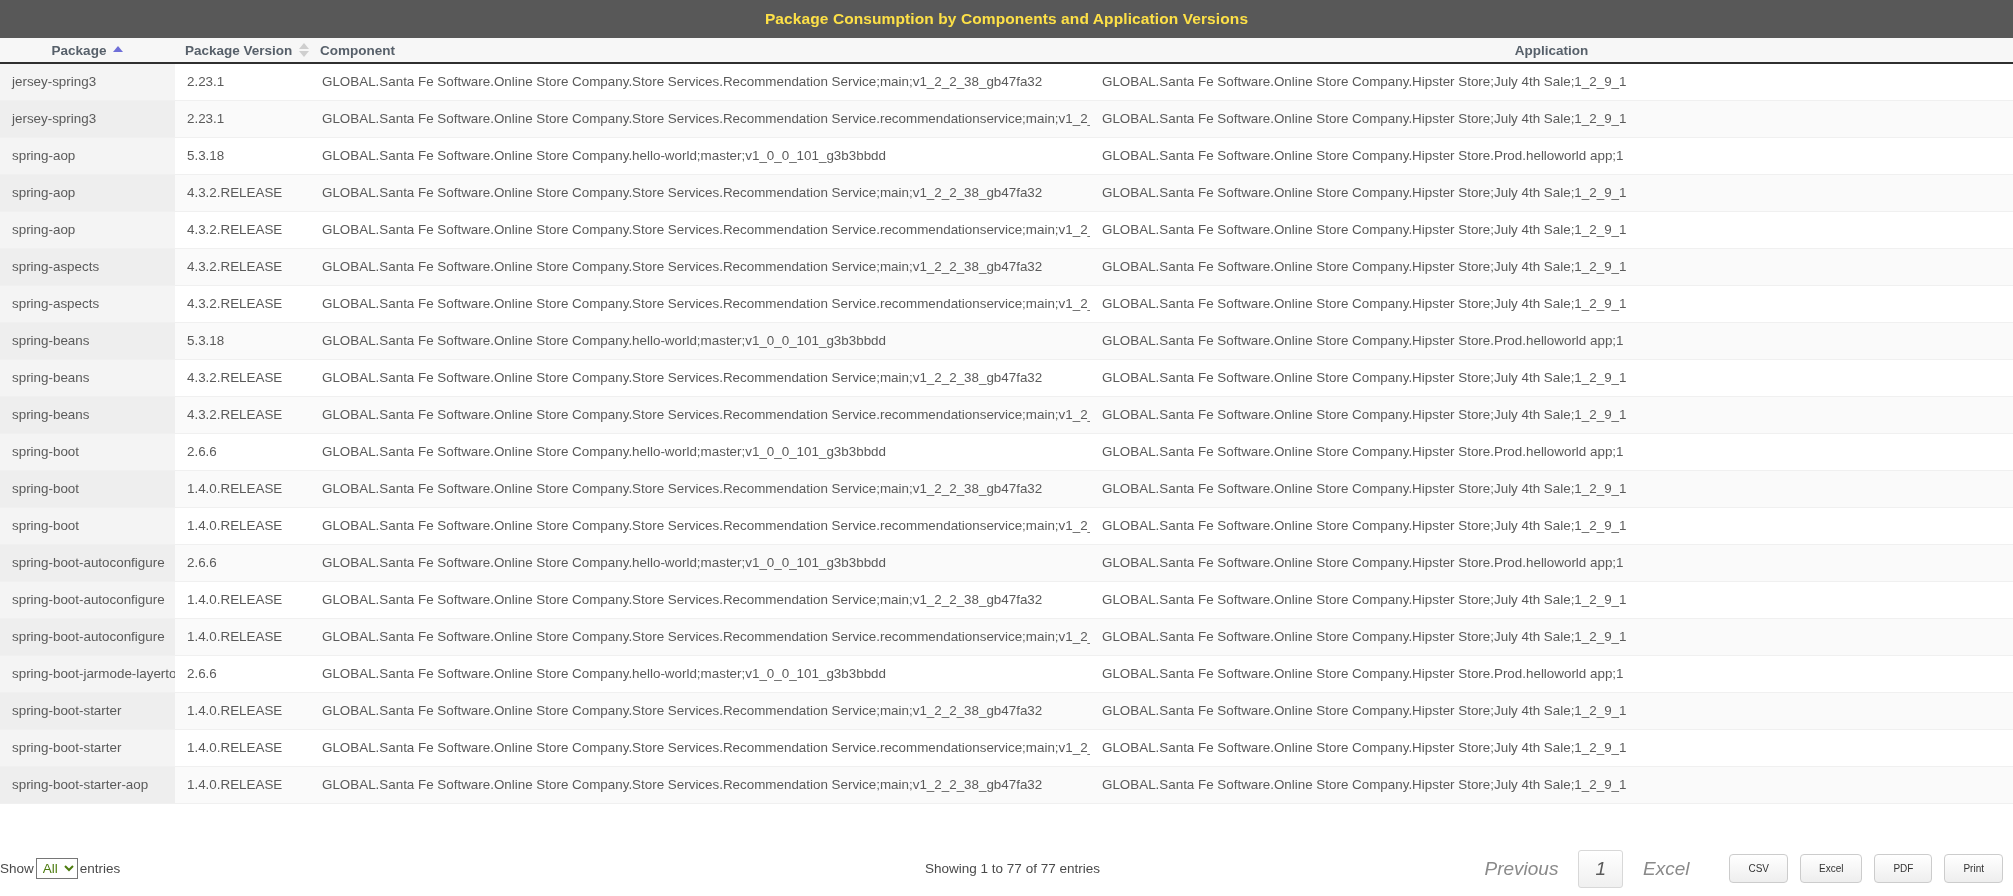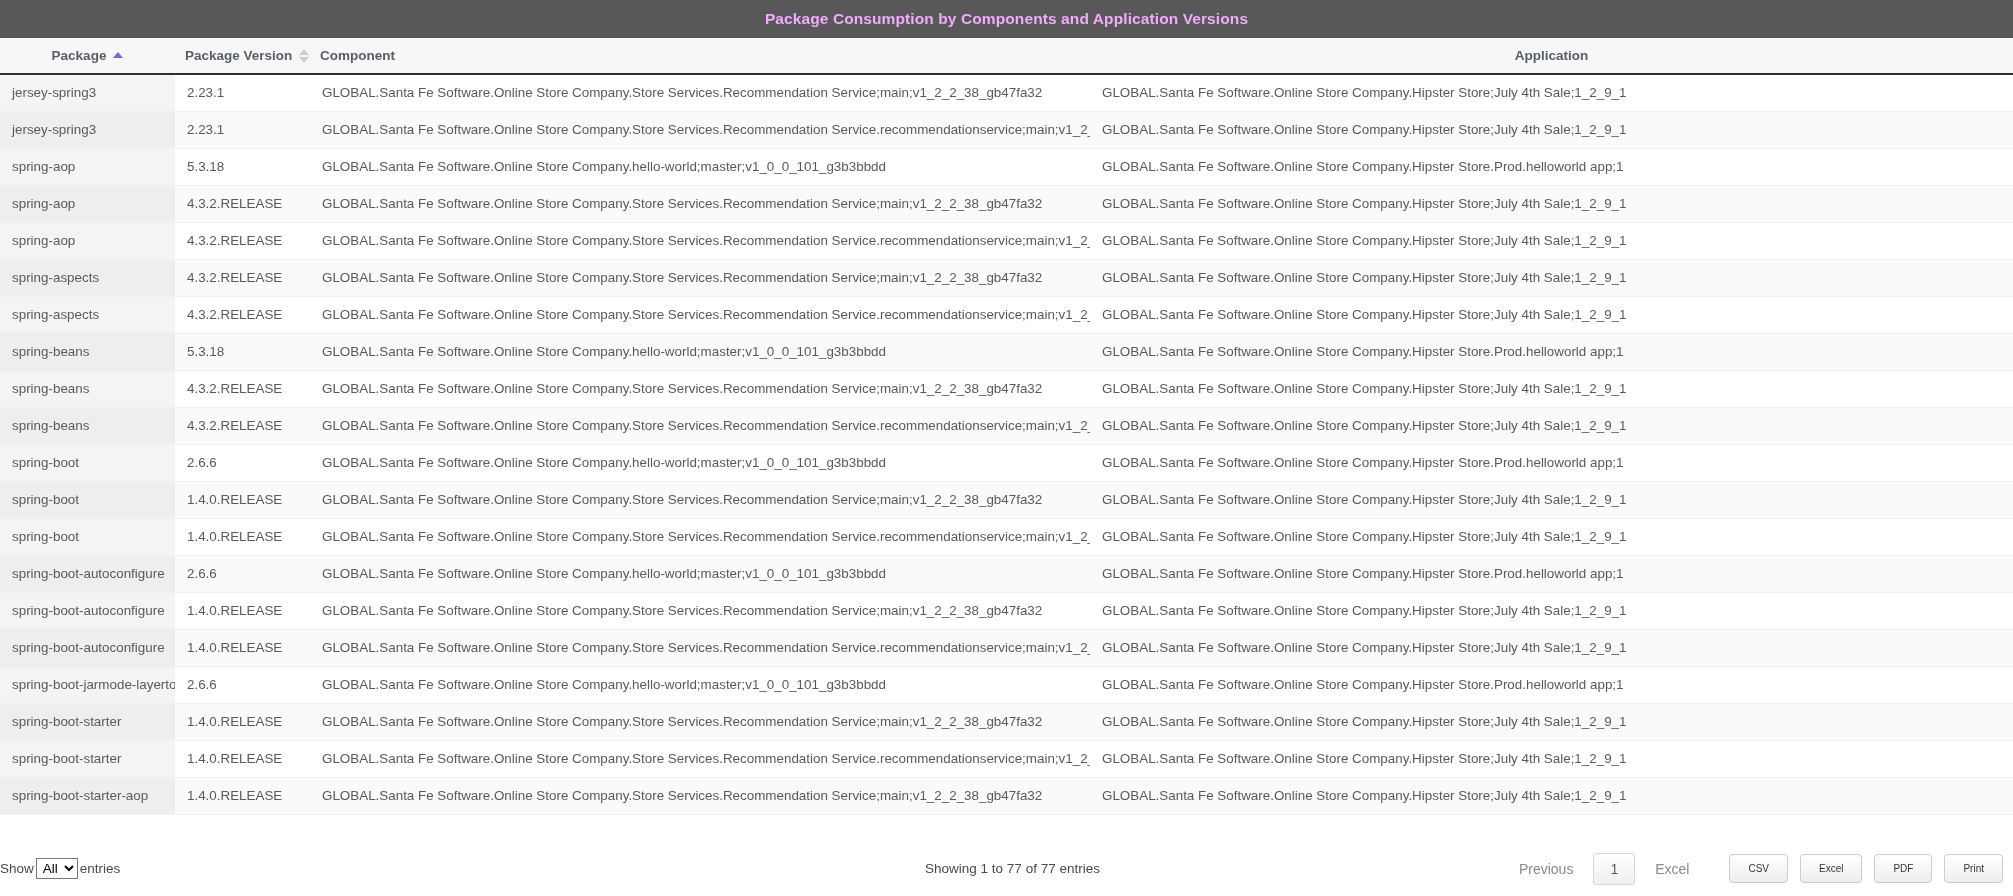--- a/index.html
+++ b/index.html
@@ -26,21 +26,21 @@
     background: #585858;
     color: #ffffff;
     display: flex;
     align-items: center;
     justify-content: center;
     flex: 0 0 38px;
   }
   .titlebar .title-text {
     font-size: 15.5px;
     font-weight: bold;
-    color: #f0abfc;
+    color: #fde047;
     letter-spacing: 0.1px;
     text-align: center;
     padding-left: 0px;
   }
 
   
   .table-wrap {
     flex: 1 1 auto;
     overflow: hidden;
     position: relative;
@@ -50,21 +50,21 @@
     width: 2013px;
     border-collapse: collapse;
     table-layout: fixed;
   }
   table.dt thead th {
     background: #f7f7f7;
     color: #57606a;
     font-size: 13.5px;
     font-weight: bold;
     text-align: center;
-    height: 36px;
+    height: 25px;
     padding: 0 10px;
     border-bottom: 2px solid #2f2f2f;
     position: relative;
     white-space: nowrap;
     vertical-align: middle;
     cursor: pointer;
     user-select: none;
   }
   th .th-inner {
     display: inline-flex;
@@ -143,21 +143,21 @@
     color: #4a4a4a;
     flex: 0 0 auto;
     padding-left: 0px;
   }
   .flen select {
     font-family: "Liberation Sans", sans-serif;
     font-size: 13.5px;
     padding: 1px 2px;
     border: 1px solid #767676;
     background: #ffffff;
-    color: #000000;
+    color: #4d7c0f;
   }
   .finfo {
     position: absolute;
     left: 12px; right: 0;
     text-align: center;
     font-size: 13.5px;
     color: #4a4a4a;
     pointer-events: none;
   }
   .fright {
@@ -167,24 +167,25 @@
     gap: 0px;
     z-index: 2;
   }
   .pagination {
     display: flex;
     align-items: center;
     gap: 0px;
     margin-right: 26px;
   }
   .pg {
-    font-size: 14px;
+    font-size: 19px;
     color: #8a8a8a;
     padding: 6px 14px;
     cursor: default;
+    font-style: italic;
   }
   .pg.num {
     color: #5a5a5a;
     border: 1px solid #d8d8d8;
     background: linear-gradient(#ffffff, #f0f0f0);
     border-radius: 3px;
     padding: 7px 16px;
     margin: 0 6px;
     cursor: pointer;
   }

